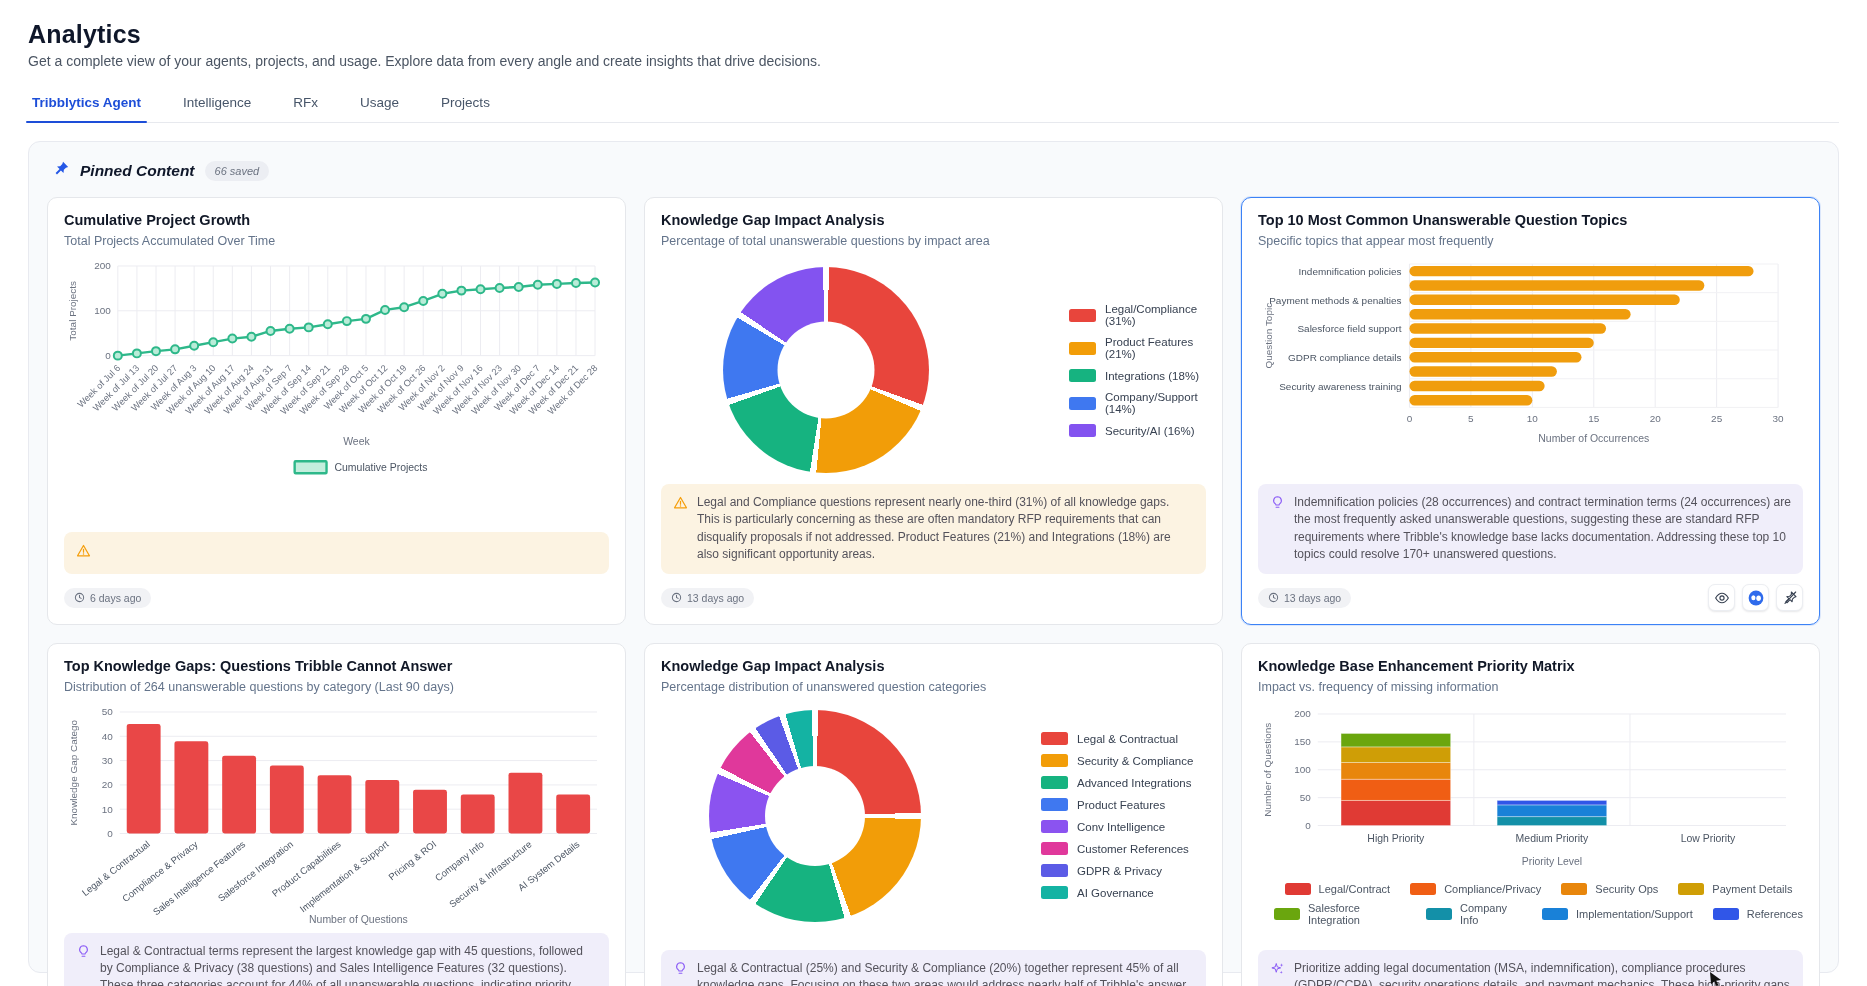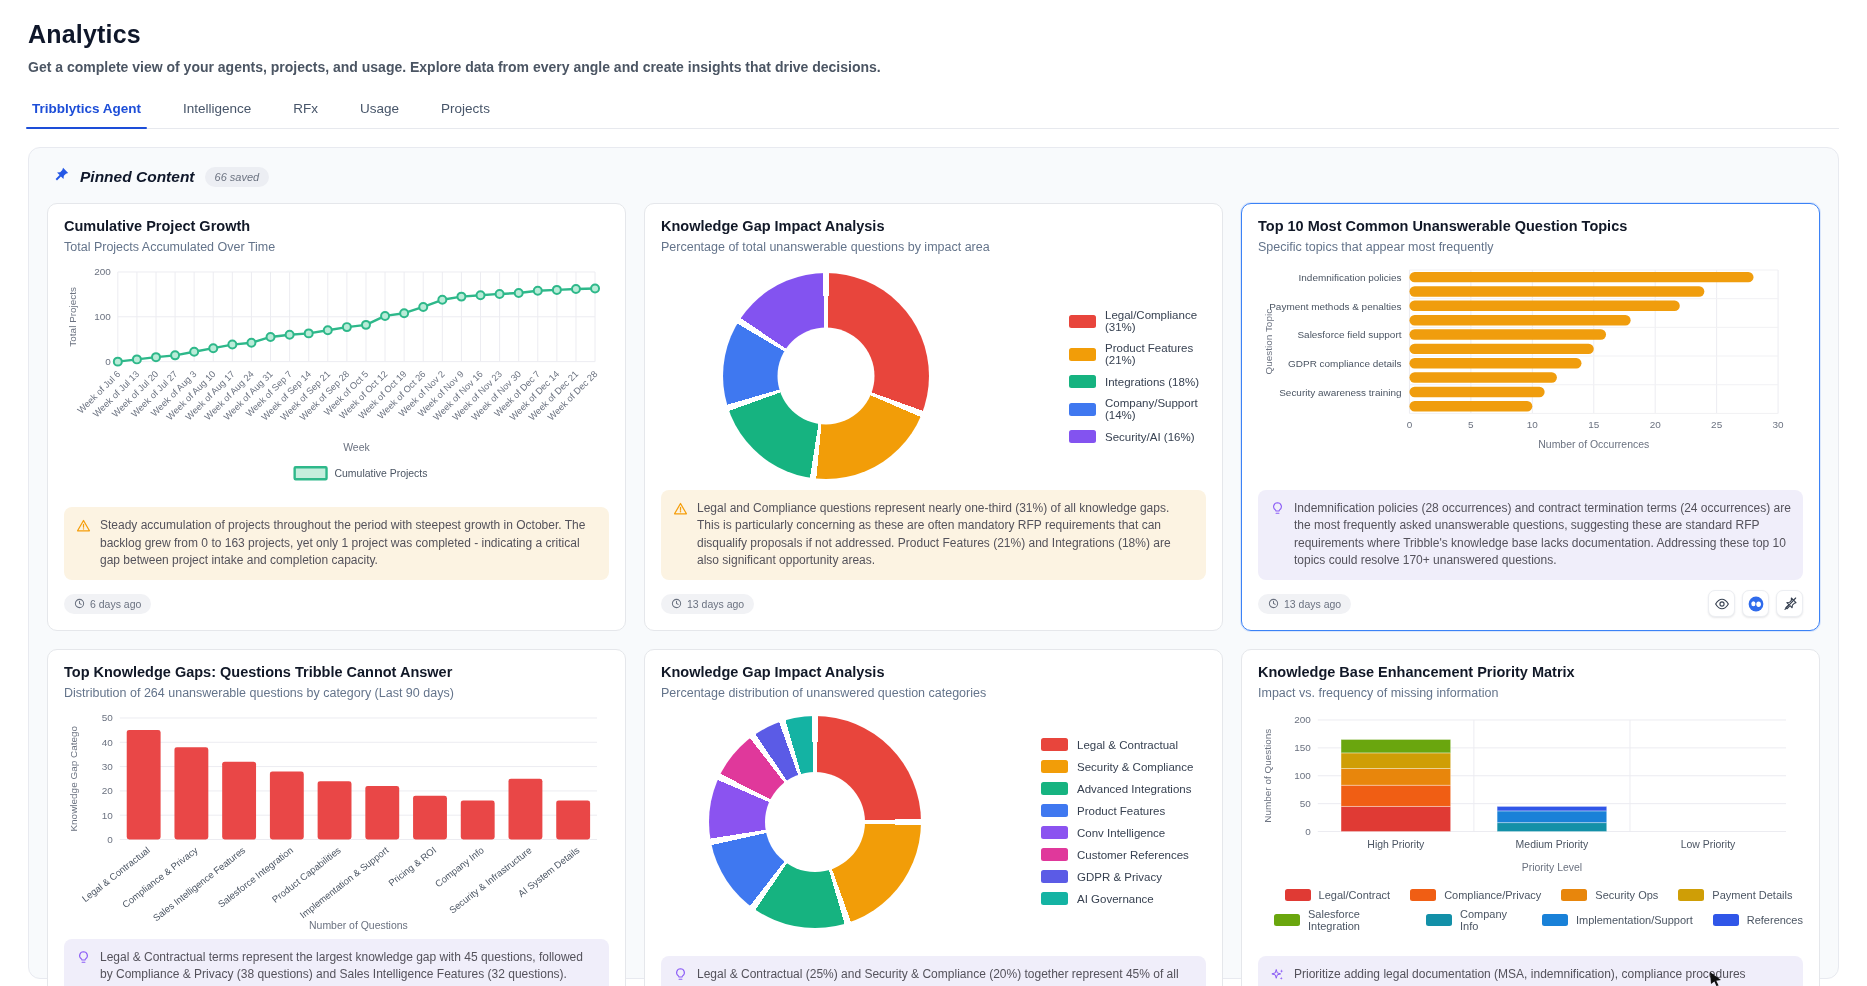--- a/index.html
+++ b/index.html
@@ -1,20 +1,20 @@
 <!DOCTYPE html>
 <html><head>
 <meta charset="utf-8">
 <style>
   * { margin:0; padding:0; box-sizing:border-box; }
   html,body { width:1867px; height:986px; overflow:hidden; background:#fff;
     font-family:"Liberation Sans", sans-serif; color:#111827; }
   .page { padding:10px 28px 0 28px; }
   .h1 { font-size:25px; font-weight:bold; color:#0f172a; margin-top:10px; letter-spacing:.2px; }
-  .page-sub { font-size:14px; color:#4b5563; margin-top:10px;font-weight:bold; }
+  .page-sub { font-size:14px; color:#4b5563; margin-top:4px; }
   .tabs { display:flex; gap:38px; margin-top:20px; border-bottom:1px solid #e7e9ee; padding:0 2px; }
   .tab { font-size:13.5px; color:#475569; padding:6px 2px 12px; cursor:pointer; position:relative; }
   .tab.active { color:#1d4ed8; font-weight:bold; }
   .tab.active::after { content:""; position:absolute; left:-4px; right:-4px; bottom:-1px; height:2.5px; background:#1d4ed8; border-radius:2px; }
   .panel { margin-top:18px; background:#f8fafc; border:1px solid #e8eaf0; border-radius:12px; padding:18px 18px 14px; height:832px; }
   .panel-head { display:flex; align-items:center; gap:10px; padding-left:6px;font-style:italic; }
   .panel-title { font-size:15.5px; font-weight:bold; color:#0f172a; }
   .badge { background:#eceef3; color:#6b7280; border-radius:999px; padding:4px 10px; font-size:11px; }
   .grid { display:grid; grid-template-columns:repeat(3,1fr); gap:18px; margin-top:16px; }
   .card { background:#fff; border:1px solid #e5e7eb; border-radius:10px; padding:14px 16px 12px; display:flex; flex-direction:column; }
@@ -172,21 +172,20 @@
             </svg>
           </div>
         <div class="insight warning">
           <span class="iico">
             <svg width="15" height="15" viewBox="0 0 24 24">
                 <path d="M12 4 L21.5 20.5 H2.5 Z" fill="none" stroke="#f59e0b" stroke-width="2" stroke-linejoin="round"></path>
                 <line x1="12" y1="10.2" x2="12" y2="14.6" stroke="#f59e0b" stroke-width="2" stroke-linecap="round"></line>
                 <circle cx="12" cy="17.4" r="1.2" fill="#f59e0b"></circle>
               </svg>
           </span>
-          <span>Steady accumulation of projects throughout the period with steepest growth in October. The backlog grew from 0 to 163 projects, yet only 1 project was completed - indicating a critical gap between project intake and completion capacity.</span>
         </div>
         <div class="meta">
           <span class="pill">
             <svg width="11" height="11" viewBox="0 0 24 24">
                 <circle cx="12" cy="12" r="9" fill="none" stroke="#6b7280" stroke-width="2.2"></circle>
                 <path d="M12 7 V12 L15.5 14" fill="none" stroke="#6b7280" stroke-width="2.2" stroke-linecap="round"></path>
               </svg>
             <span>6 days ago</span>
           </span>
         </div>

